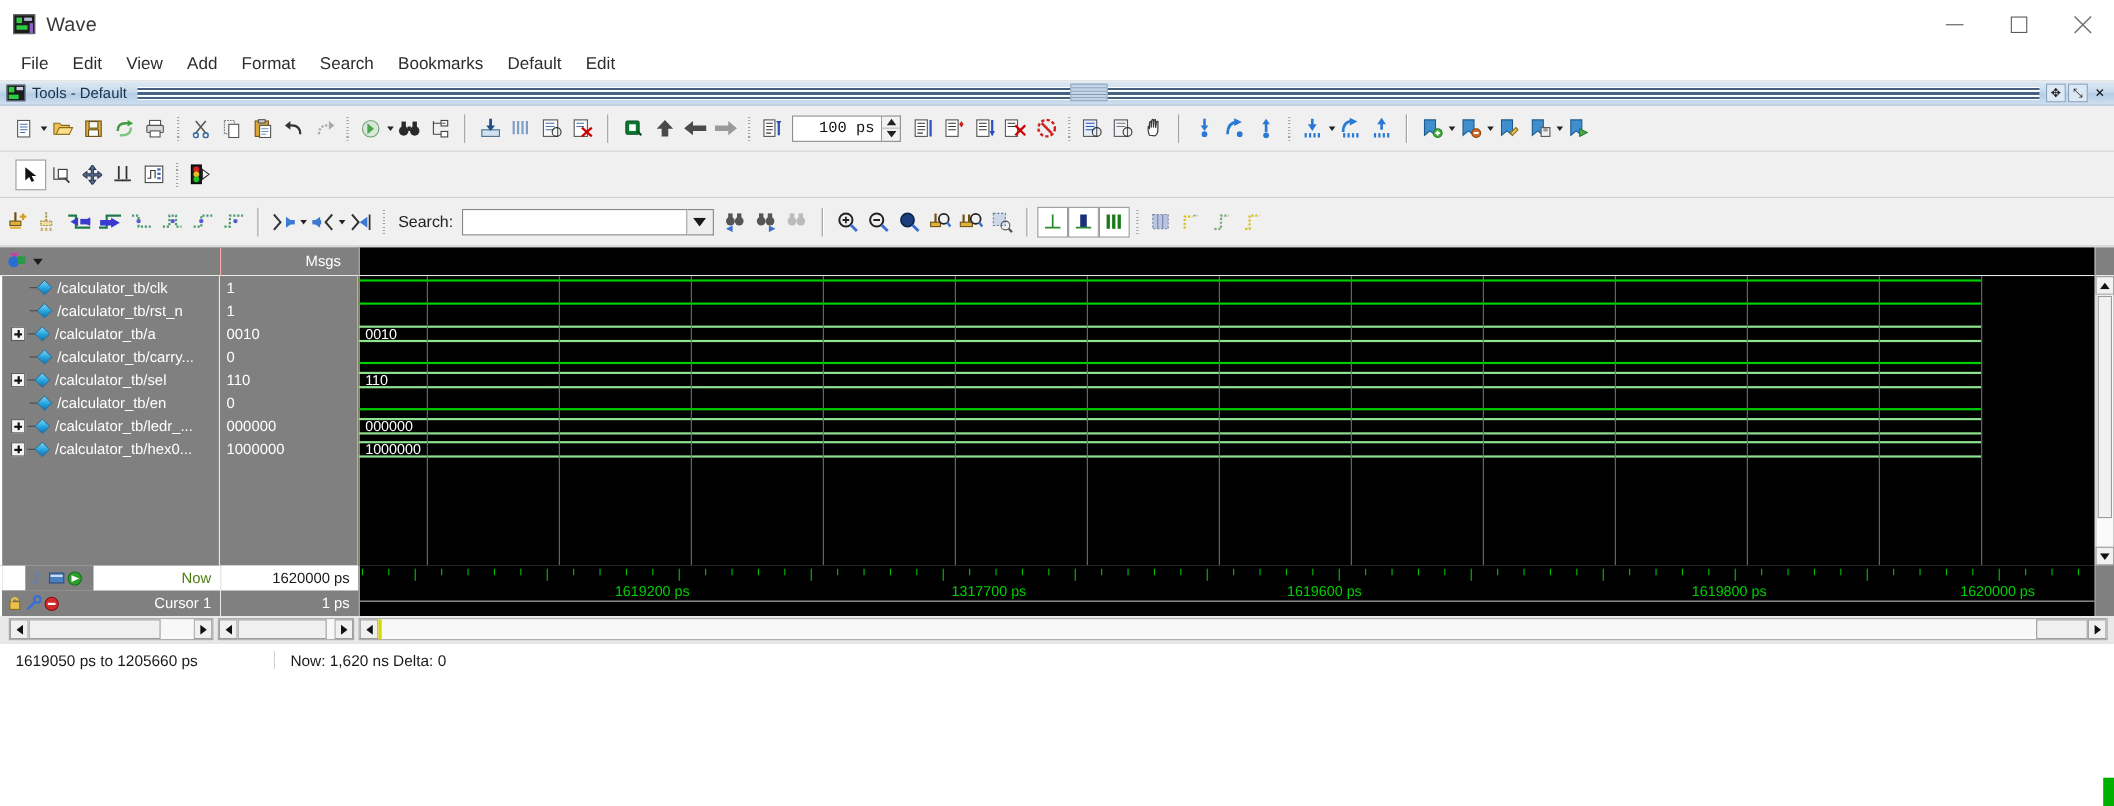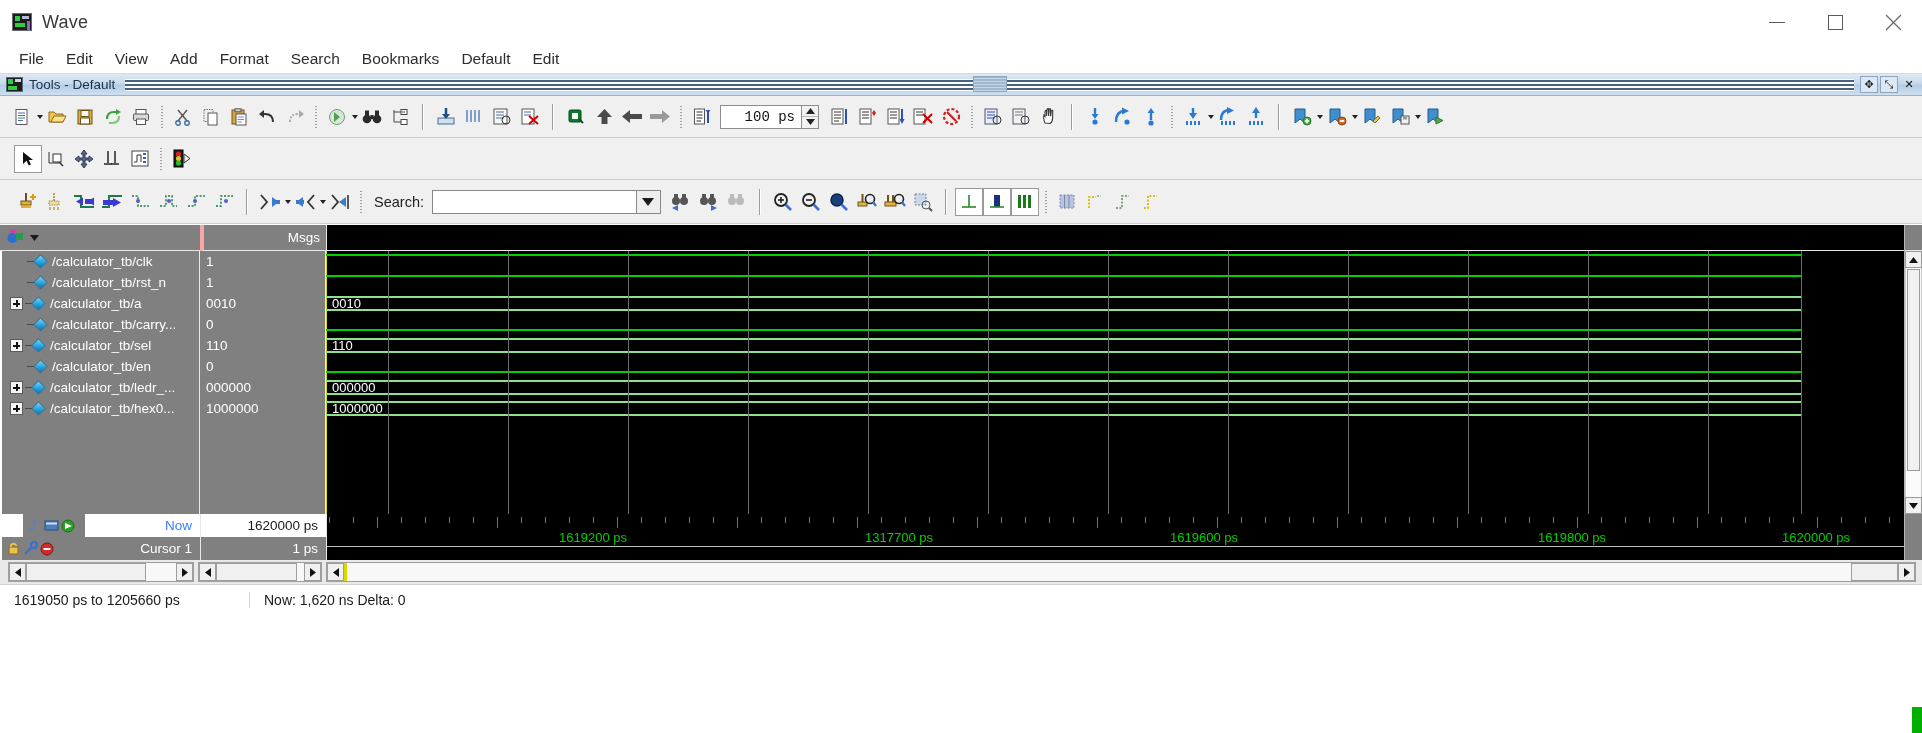--- a/index.html
+++ b/index.html
@@ -89,21 +89,21 @@
   }
   #pane-close-x { margin-right: 4px; color:#111; }
 
   
   .toolbar {
     background: #f0f0f0; display: flex; align-items: center;
     border-bottom: 1px solid #cfcfcf;
   }
   #toolbar1 { height: 42px; padding-left: 8px; }
   #toolbar2 { height: 42px; padding-left: 14px; }
-  #toolbar3 { height: 44px; padding-left: 14px; }
+  #toolbar3 { height: 44px; padding-left: 2px; }
   .tbtn {
     width: 28px; height: 28px; display:flex; align-items:center; justify-content:center;
     position: relative; flex:none;
   }
   .tbtn.framed { border:1px solid #9a9a9a; background:#ffffff; }
   .tsep {
     width: 2px; height: 22px; margin: 0 6px; flex:none;
     background: repeating-linear-gradient(to bottom,#a0a0a0 0 1px, transparent 1px 3px);
   }
   .tsep-solid {
@@ -148,21 +148,21 @@
   }
   #names-pane { width: 200px; flex:none; display:flex; flex-direction:column; }
   #values-pane { width: 126px; flex:none; display:flex; flex-direction:column; }
   #wave-pane { flex: 1 1 auto; display:flex; flex-direction:column; min-width:0; position:relative;}
 
   .pane-head {
     height: 26px; background:#808080; color:#ffffff; font-size:13.5px;
     display:flex; align-items:center; border-bottom:1px solid #e8e8e8;
   }
   #names-head { padding-left: 6px; }
-  #values-head { justify-content:flex-end; padding-right:6px; border-left:4px solid #fca5a5;}
+  #values-head { justify-content:flex-end; padding-right:16px; border-left:1px solid #fca5a5;}
   #wave-head { background:#000; border-left:1px solid #e8e8e8;}
 
   #names-body {
     flex:1; background:#808080; border-right:1px solid #e8e8e8;
     border-left: 2px solid #ffffff; position:relative; overflow:hidden;
   }
   #values-body {
     flex:1; background:#808080; border-right:1px solid #e8e8e8; overflow:hidden;
   }
   #wave-body { flex:1; background:#000000; position:relative; overflow:hidden; }
@@ -221,21 +221,21 @@
   }
   .vsb .track { flex:1; background:#fafafa; border-left:1px solid #c9c9c9; border-right:1px solid #c9c9c9;}
   .vsb .thumb { height:88%; background:#f1f1f1; border:1px solid #9b9b9b; margin:1px;}
 
   
   #cursorbar { display:flex; height:46px; background:#808080; }
   #cur-names { width:200px; flex:none; display:flex; flex-direction:column; border-left:2px solid #fff;}
   #cur-vals  { width:126px; flex:none; display:flex; flex-direction:column; border-left:1px solid #e8e8e8;}
   #cur-ruler { flex:1; background:#000; position:relative; border-left:1px solid #e8e8e8; min-width:0;}
   .cur-row { height:23px; display:flex; align-items:center; font-size:13.5px; }
-  .cur-row.now  { background:#ffffff; color:#3b82f6;padding-left:21px; }
+  .cur-row.now  { background:#ffffff; color:#4d7c0f;padding-left:21px; }
   .cur-row.c1   { background:#808080; color:#ffffff; }
   .cur-icons { width:62px; flex:none; display:flex; align-items:center; gap:2px; padding-left:4px;
                background:#808080; height:100%; }
   .cur-label { flex:1; text-align:right; padding-right:8px; }
   .cur-val { height:23px; display:flex; align-items:center; justify-content:flex-end;
              padding-right:8px; font-size:13.5px; }
   .cur-val.now { background:#ffffff; color:#1a1a1a; }
   .cur-val.c1 { background:#808080; color:#ffffff; }
 
   .tick { position:absolute; width:1px; background:#00c000; }

